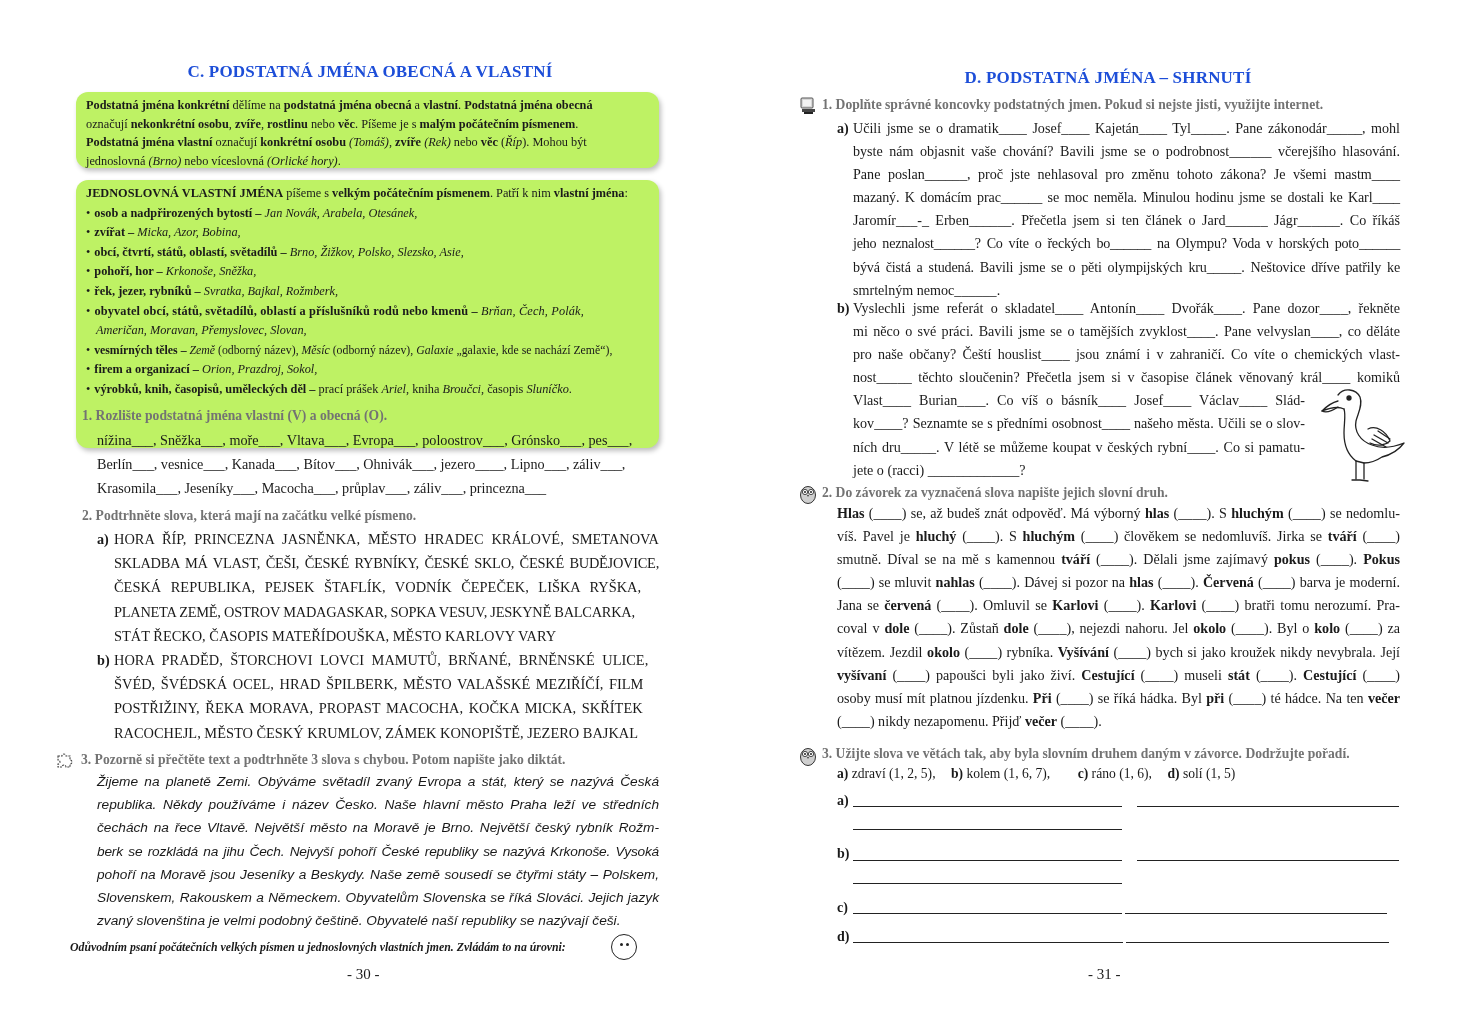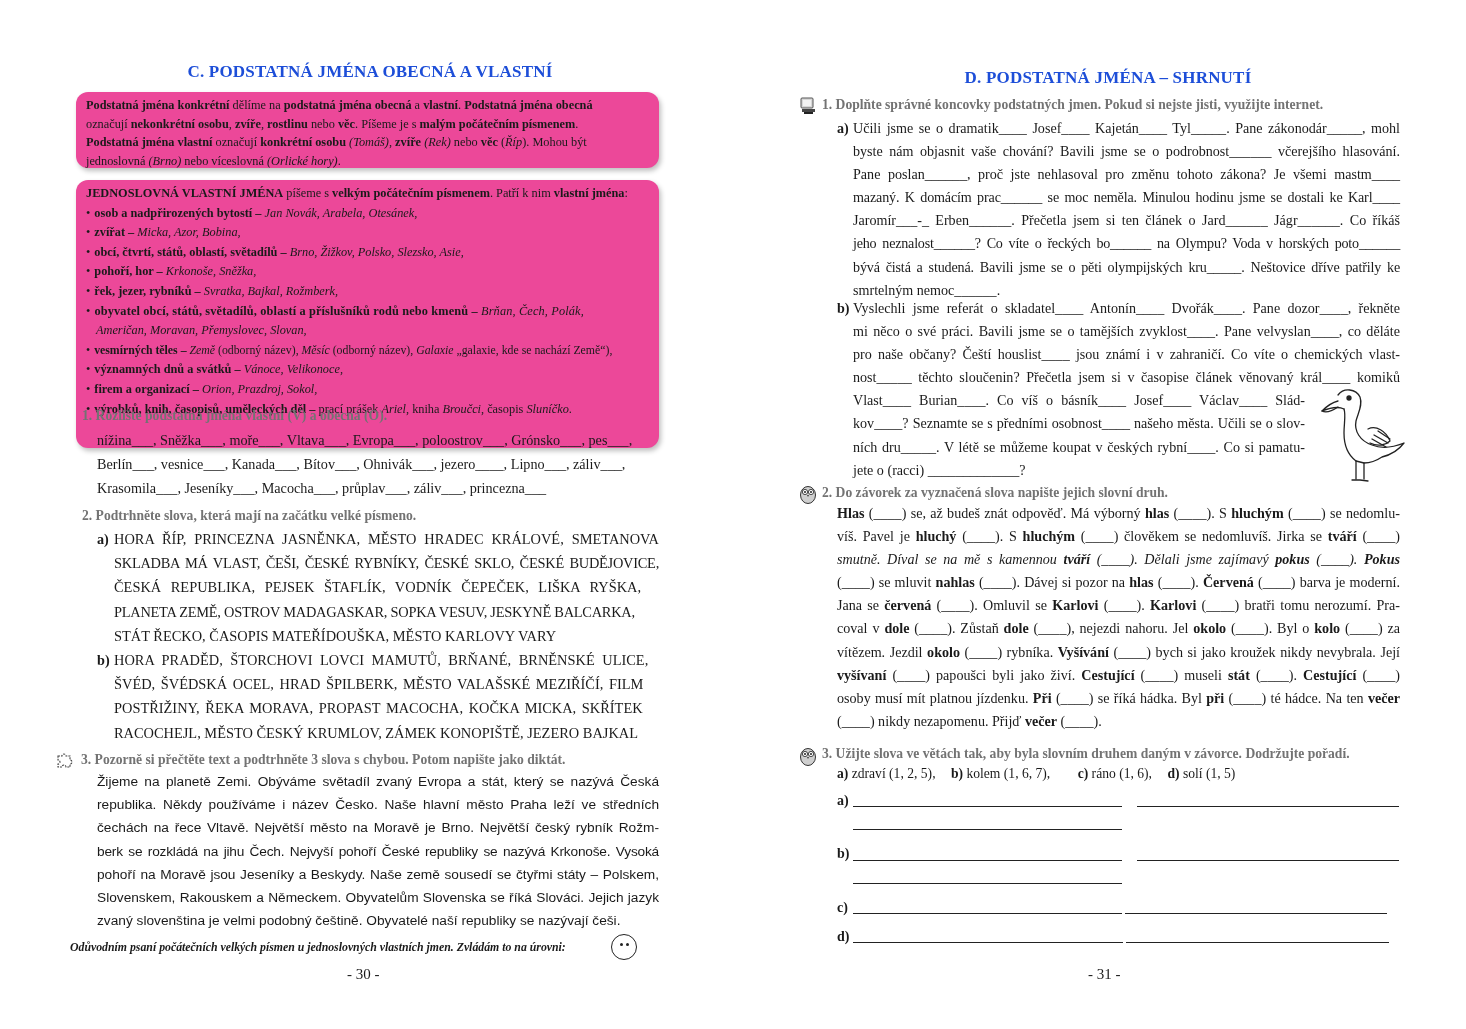--- a/index.html
+++ b/index.html
@@ -11,21 +11,21 @@
 
   .section-title {
     position: absolute; font-weight: bold; font-size: 17px; letter-spacing: 0.2px;
     text-align: center; color: #1d4ed8;
   }
   .page-left .section-title { left: 70px; width: 600px; top: 62px; }
   .page-right .section-title { left: 60px; width: 630px; top: 68px; }
 
   .info-box {
     position: absolute; left: 76px; width: 583px;
-    background: #ec4899; border-radius: 12px;
+    background: #bef264; border-radius: 12px;
     box-shadow: 2px 3px 5px rgba(0,0,0,0.25);
     padding: 6px 10px; font-size: 12.3px; line-height: 19px;
   }
   .box1 { top: 92px; height: 76px; line-height: 18.5px; padding-top: 4px; }
   .box2 { top: 180px; height: 268px; line-height: 19.6px; padding-top: 4px; }
   .info-box b { font-weight: bold; }
   .info-box i { font-style: italic; }
   .bullet::before { content: "\2022"; margin-right: 4px; }
 
   .task-title { position: absolute; color: #737373; font-weight: bold; font-size: 13.6px; }
@@ -78,21 +78,20 @@
       <b>JEDNOSLOVNÁ VLASTNÍ JMÉNA</b><span> píšeme s </span><b>velkým počátečním písmenem</b><span>. Patří k nim </span><b>vlastní jména</b><span>:</span>
     </div>
     <div class="bullet"><b>osob a nadpřirozených bytostí – </b><i>Jan Novák, Arabela, Otesánek,</i></div>
     <div class="bullet"><b>zvířat – </b><i>Micka, Azor, Bobina,</i></div>
     <div class="bullet"><b>obcí, čtvrtí, států, oblastí, světadílů – </b><i>Brno, Žižkov, Polsko, Slezsko, Asie,</i></div>
     <div class="bullet"><b>pohoří, hor – </b><i>Krkonoše, Sněžka,</i></div>
     <div class="bullet"><b>řek, jezer, rybníků – </b><i>Svratka, Bajkal, Rožmberk,</i></div>
     <div class="bullet" style="text-align:justify; letter-spacing:0.15px;"><b>obyvatel obcí, států, světadílů, oblastí a příslušníků rodů nebo kmenů – </b><i>Brňan, Čech, Polák,</i></div>
     <div style="padding-left:10px;"><i>Američan, Moravan, Přemyslovec, Slovan,</i></div>
     <div class="bullet" style="font-size:11.8px;"><b>vesmírných těles – </b><i>Země</i><span> (odborný název), </span><i>Měsíc</i><span> (odborný název), </span><i>Galaxie</i><span> „galaxie, kde se nachází Země“),</span></div>
-    <div class="bullet"><b>významných dnů a svátků – </b><i>Vánoce, Velikonoce,</i></div>
     <div class="bullet"><b>firem a organizací – </b><i>Orion, Prazdroj, Sokol,</i></div>
     <div class="bullet"><b>výrobků, knih, časopisů, uměleckých děl – </b><span>prací prášek </span><i>Ariel</i><span>, kniha </span><i>Broučci</i><span>, časopis </span><i>Sluníčko</i><span>.</span></div>
   </div>
 
   <div class="task-title" style="left:82px; top:408px;">1. Rozlište podstatná jména vlastní (V) a obecná (O).</div>
   <div class="task-body" style="left:97px; top:428px; width:562px;">
     <div class="row">nížina___, Sněžka___, moře___, Vltava___, Evropa___, poloostrov___, Grónsko___, pes___,</div>
     <div class="row">Berlín___, vesnice___, Kanada___, Bítov___, Ohnivák___, jezero____, Lipno___, záliv___,</div>
     <div class="row">Krasomila___, Jeseníky___, Macocha___, průplav___, záliv___, princezna___</div>
   </div>
@@ -117,21 +116,21 @@
       <div class="row">RACOCHEJL, MĚSTO ČESKÝ KRUMLOV, ZÁMEK KONOPIŠTĚ, JEZERO BAJKAL</div>
     </div>
   </div>
 
   <div class="icon" style="left:56px; top:752px;">
     <svg width="20" height="16" viewBox="0 0 20 16">
       <path d="M2 4 h4 a2 2 0 1 1 4 0 h4 v4 a2 2 0 1 1 0 4 v3 h-4 a2 2 0 1 0 -4 0 h-4 v-3 a2 2 0 1 0 0 -4 z" fill="none" stroke="#444" stroke-width="1.1" stroke-dasharray="2 1"></path>
     </svg>
   </div>
   <div class="task-title" style="left:81px; top:752px;">3. Pozorně si přečtěte text a podtrhněte 3 slova s chybou. Potom napište jako diktát.</div>
-  <div class="task-body sans-body" style="left:97px; top:770px; width:562px;">
+  <div class="task-body sans-body" style="left:97px; top:770px; width:562px;font-style:italic;">
     <div class="row" style="text-align-last:justify;">Žijeme na planetě Zemi. Obýváme světadíl zvaný Evropa a stát, který se nazývá Česká</div>
     <div class="row" style="text-align-last:justify;">republika. Někdy používáme i název Česko. Naše hlavní město Praha leží ve středních</div>
     <div class="row" style="text-align-last:justify;">čechách na řece Vltavě. Největší město na Moravě je Brno. Největší český rybník Rožm-</div>
     <div class="row" style="text-align-last:justify; letter-spacing:-0.2px;">berk se rozkládá na jihu Čech. Nejvyší pohoří České republiky se nazývá Krkonoše. Vysoká</div>
     <div class="row" style="text-align-last:justify;">pohoří na Moravě jsou Jeseníky a Beskydy. Naše země sousedí se čtyřmi státy – Polskem,</div>
     <div class="row" style="text-align-last:justify;">Slovenskem, Rakouskem a Německem. Obyvatelům Slovenska se říká Slováci. Jejich jazyk</div>
     <div class="row">zvaný slovenština je velmi podobný češtině. Obyvatelé naší republiky se nazývají češi.</div>
   </div>
 
   <div class="footer-note">Odůvodním psaní počátečních velkých písmen u jednoslovných vlastních jmen. Zvládám to na úrovni:</div>
@@ -198,21 +197,21 @@
       <circle cx="12" cy="8" r="2.6" fill="#fff" stroke="#333" stroke-width="0.9"></circle>
       <circle cx="6" cy="8" r="1" fill="#222"></circle>
       <circle cx="12" cy="8" r="1" fill="#222"></circle>
       <path d="M8 11 L9 13 L10 11 Z" fill="#333"></path>
     </svg>
   </div>
   <div class="task-title" style="left:89px; top:485px;">2. Do závorek za vyznačená slova napište jejich slovní druh.</div>
   <div class="task-body p2" id="task2-body" style="left:104px; top:502px; width:563px;">
       <div class="row" style="text-align-last: justify;"><b>Hlas</b><span> (____) se, až budeš znát odpověď. Má výborný </span><b>hlas</b><span> (____). S </span><b>hluchým</b><span> (____) se nedomlu-</span></div>
       <div class="row" style="text-align-last: justify;"><span>víš. Pavel je </span><b>hluchý</b><span> (____). S </span><b>hluchým</b><span> (____) člověkem se nedomluvíš. Jirka se </span><b>tváří</b><span> (____)</span></div>
-      <div class="row" style="text-align-last: justify; font-style: italic;"><span>smutně. Díval se na mě s kamennou </span><b>tváří</b><span> (____). Dělali jsme zajímavý </span><b>pokus</b><span> (____). </span><b>Pokus</b></div>
+      <div class="row" style="text-align-last: justify;"><span>smutně. Díval se na mě s kamennou </span><b>tváří</b><span> (____). Dělali jsme zajímavý </span><b>pokus</b><span> (____). </span><b>Pokus</b></div>
       <div class="row" style="text-align-last: justify;"><span>(____) se mluvit </span><b>nahlas</b><span> (____). Dávej si pozor na </span><b>hlas</b><span> (____). </span><b>Červená</b><span> (____) barva je moderní.</span></div>
       <div class="row" style="text-align-last: justify;"><span>Jana se </span><b>červená</b><span> (____). Omluvil se </span><b>Karlovi</b><span> (____). </span><b>Karlovi</b><span> (____) bratři tomu nerozumí. Pra-</span></div>
       <div class="row" style="text-align-last: justify;"><span>coval v </span><b>dole</b><span> (____). Zůstaň </span><b>dole</b><span> (____), nejezdi nahoru. Jel </span><b>okolo</b><span> (____). Byl o </span><b>kolo</b><span> (____) za</span></div>
       <div class="row" style="text-align-last: justify;"><span>vítězem. Jezdil </span><b>okolo</b><span> (____) rybníka. </span><b>Vyšívání</b><span> (____) bych si jako kroužek nikdy nevybrala. Její</span></div>
       <div class="row" style="text-align-last: justify;"><b>vyšívaní</b><span> (____) papoušci byli jako živí. </span><b>Cestující</b><span> (____) museli </span><b>stát</b><span> (____). </span><b>Cestující</b><span> (____)</span></div>
       <div class="row" style="text-align-last: justify;"><span>osoby musí mít platnou jízdenku. </span><b>Při</b><span> (____) se říká hádka. Byl </span><b>při</b><span> (____) té hádce. Na ten </span><b>večer</b></div>
       <div class="row"><span>(____) nikdy nezapomenu. Přijď </span><b>večer</b><span> (____).</span></div>
     </div>
 
   <div class="icon" style="left:66px; top:746px;">

